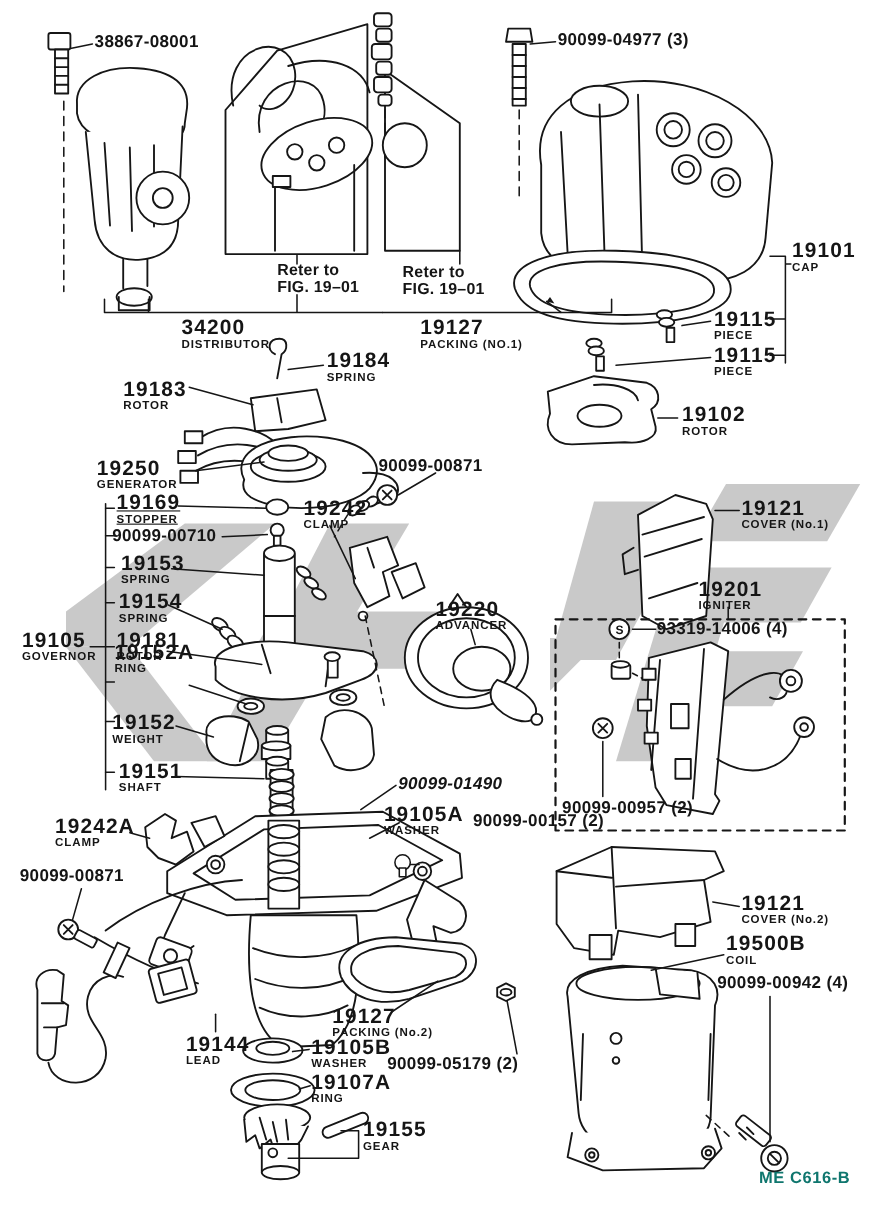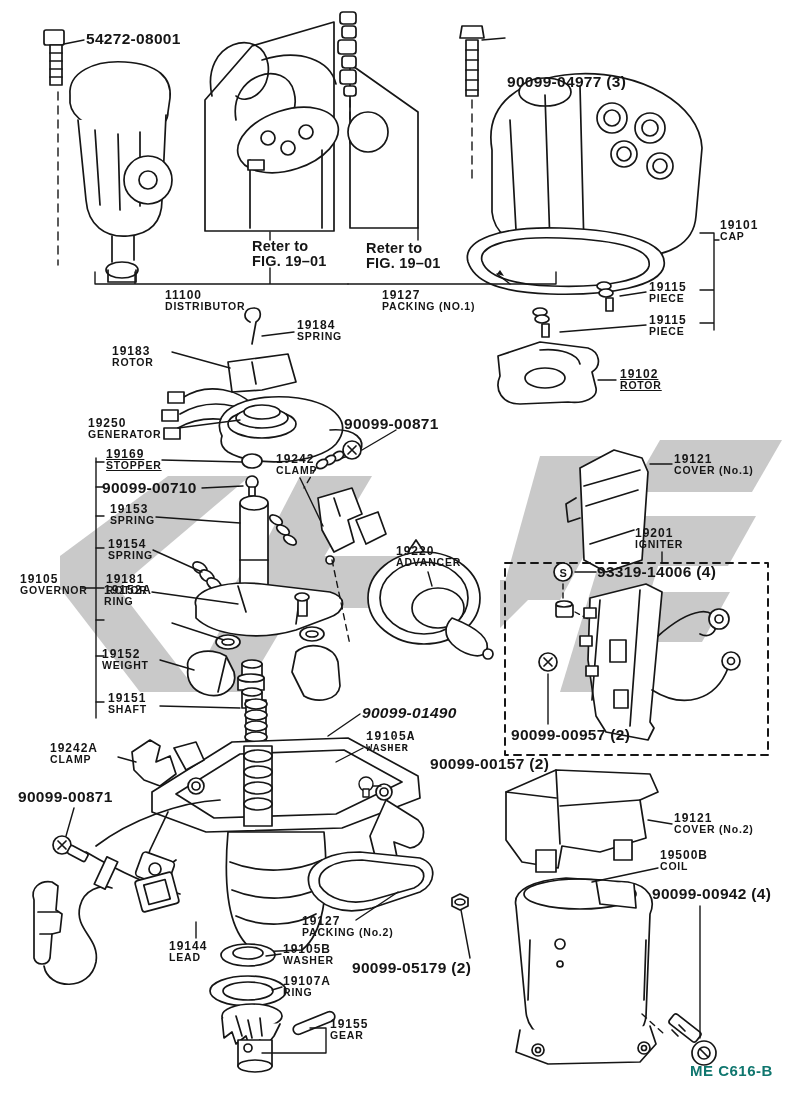--- a/index.html
+++ b/index.html
@@ -5,21 +5,21 @@
   html,body{margin:0;padding:0;background:#e8e8e8;}
   #stage{
     position:relative;width:792px;height:1110px;background:#ffffff;
     overflow:hidden;font-family:"Liberation Sans",sans-serif;
   }
   #art{position:absolute;left:0;top:0;z-index:1;}
   .plabel{
     position:absolute;z-index:3;color:#151515;font-weight:700;
     white-space:nowrap;line-height:1.05;
   }
-  .plabel .num{display:block;font-size:12px;letter-spacing:1px;}
+  .plabel .num{display:block;font-size:19px;letter-spacing:1px;}
   .plabel .sub{display:block;font-size:10.5px;letter-spacing:0.8px;margin-top:-1px;}
   .plabel.code .num{font-size:15.5px;letter-spacing:0.3px;}
   .plabel.note .num,.plabel.note .sub{font-size:14.5px;letter-spacing:0.2px;margin:0;}
   #doc-code{
     position:absolute;z-index:3;left:690px;top:1062px;
     font-size:15px;font-weight:700;letter-spacing:0.5px;color:#0f766e;
   }
 </style>
 </head>
 <body>
@@ -336,24 +336,24 @@
     <path d="M196,922 V938"></path>
     <path d="M266,956 L281,954"></path>
     <path d="M272,990 L282,987"></path>
     <path d="M310,1028 H326 M262,1053 H326 M326,1028 V1053"></path>
   </g>
 </svg>
 
   <div id="doc-code">ME C616-B</div>
 
 <div class="plabel code" style="left: 86px; top: 31px;">
-      <span class="num">54272-08001</span>
-
-    </div>
-    <div class="plabel code" style="left: 507px; top: 29px; margin-top: 45px;">
+      <span class="num">38867-08001</span>
+
+    </div>
+    <div class="plabel code" style="left: 507px; top: 29px;">
       <span class="num">90099-04977 (3)</span>
 
     </div>
     <div class="plabel part" style="left: 720px; top: 219px;">
       <span class="num">19101</span>
       <span class="sub">CAP</span>
     </div>
     <div class="plabel part" style="left: 649px; top: 281px;">
       <span class="num">19115</span>
       <span class="sub">PIECE</span>
@@ -364,28 +364,28 @@
     </div>
     <div class="plabel note" style="left: 252px; top: 239px;">
       <span class="num">Reter to</span>
       <span class="sub">FIG. 19–01</span>
     </div>
     <div class="plabel note" style="left: 366px; top: 241px;">
       <span class="num">Reter to</span>
       <span class="sub">FIG. 19–01</span>
     </div>
     <div class="plabel part" style="left: 165px; top: 289px;">
-      <span class="num">11100</span>
+      <span class="num">34200</span>
       <span class="sub">DISTRIBUTOR</span>
     </div>
     <div class="plabel part" style="left: 382px; top: 289px;">
       <span class="num">19127</span>
       <span class="sub">PACKING (NO.1)</span>
     </div>
-    <div class="plabel part" style="left: 620px; top: 368px; text-decoration: underline;">
+    <div class="plabel part" style="left: 620px; top: 368px;">
       <span class="num">19102</span>
       <span class="sub">ROTOR</span>
     </div>
     <div class="plabel part" style="left: 297px; top: 319px;">
       <span class="num">19184</span>
       <span class="sub">SPRING</span>
     </div>
     <div class="plabel part" style="left: 112px; top: 345px;">
       <span class="num">19183</span>
       <span class="sub">ROTOR</span>
@@ -451,25 +451,25 @@
 
     </div>
     <div class="plabel code" style="left: 511px; top: 727px;">
       <span class="num">90099-00957 (2)</span>
 
     </div>
     <div class="plabel code" style="left: 362px; top: 705px; font-style: italic;">
       <span class="num">90099-01490</span>
 
     </div>
-    <div class="plabel part" style="left: 366px; top: 731px; font-family: Liberation Mono, monospace;">
+    <div class="plabel part" style="left: 349px; top: 731px;">
       <span class="num">19105A</span>
       <span class="sub">WASHER</span>
     </div>
-    <div class="plabel code" style="left: 383px; top: 756px; padding-left: 47px;">
+    <div class="plabel code" style="left: 383px; top: 739px; padding-left: 47px;">
       <span class="num">90099-00157 (2)</span>
 
     </div>
     <div class="plabel part" style="left: 50px; top: 742px;">
       <span class="num">19242A</span>
       <span class="sub">CLAMP</span>
     </div>
     <div class="plabel code" style="left: 18px; top: 789px;">
       <span class="num">90099-00871</span>
 

